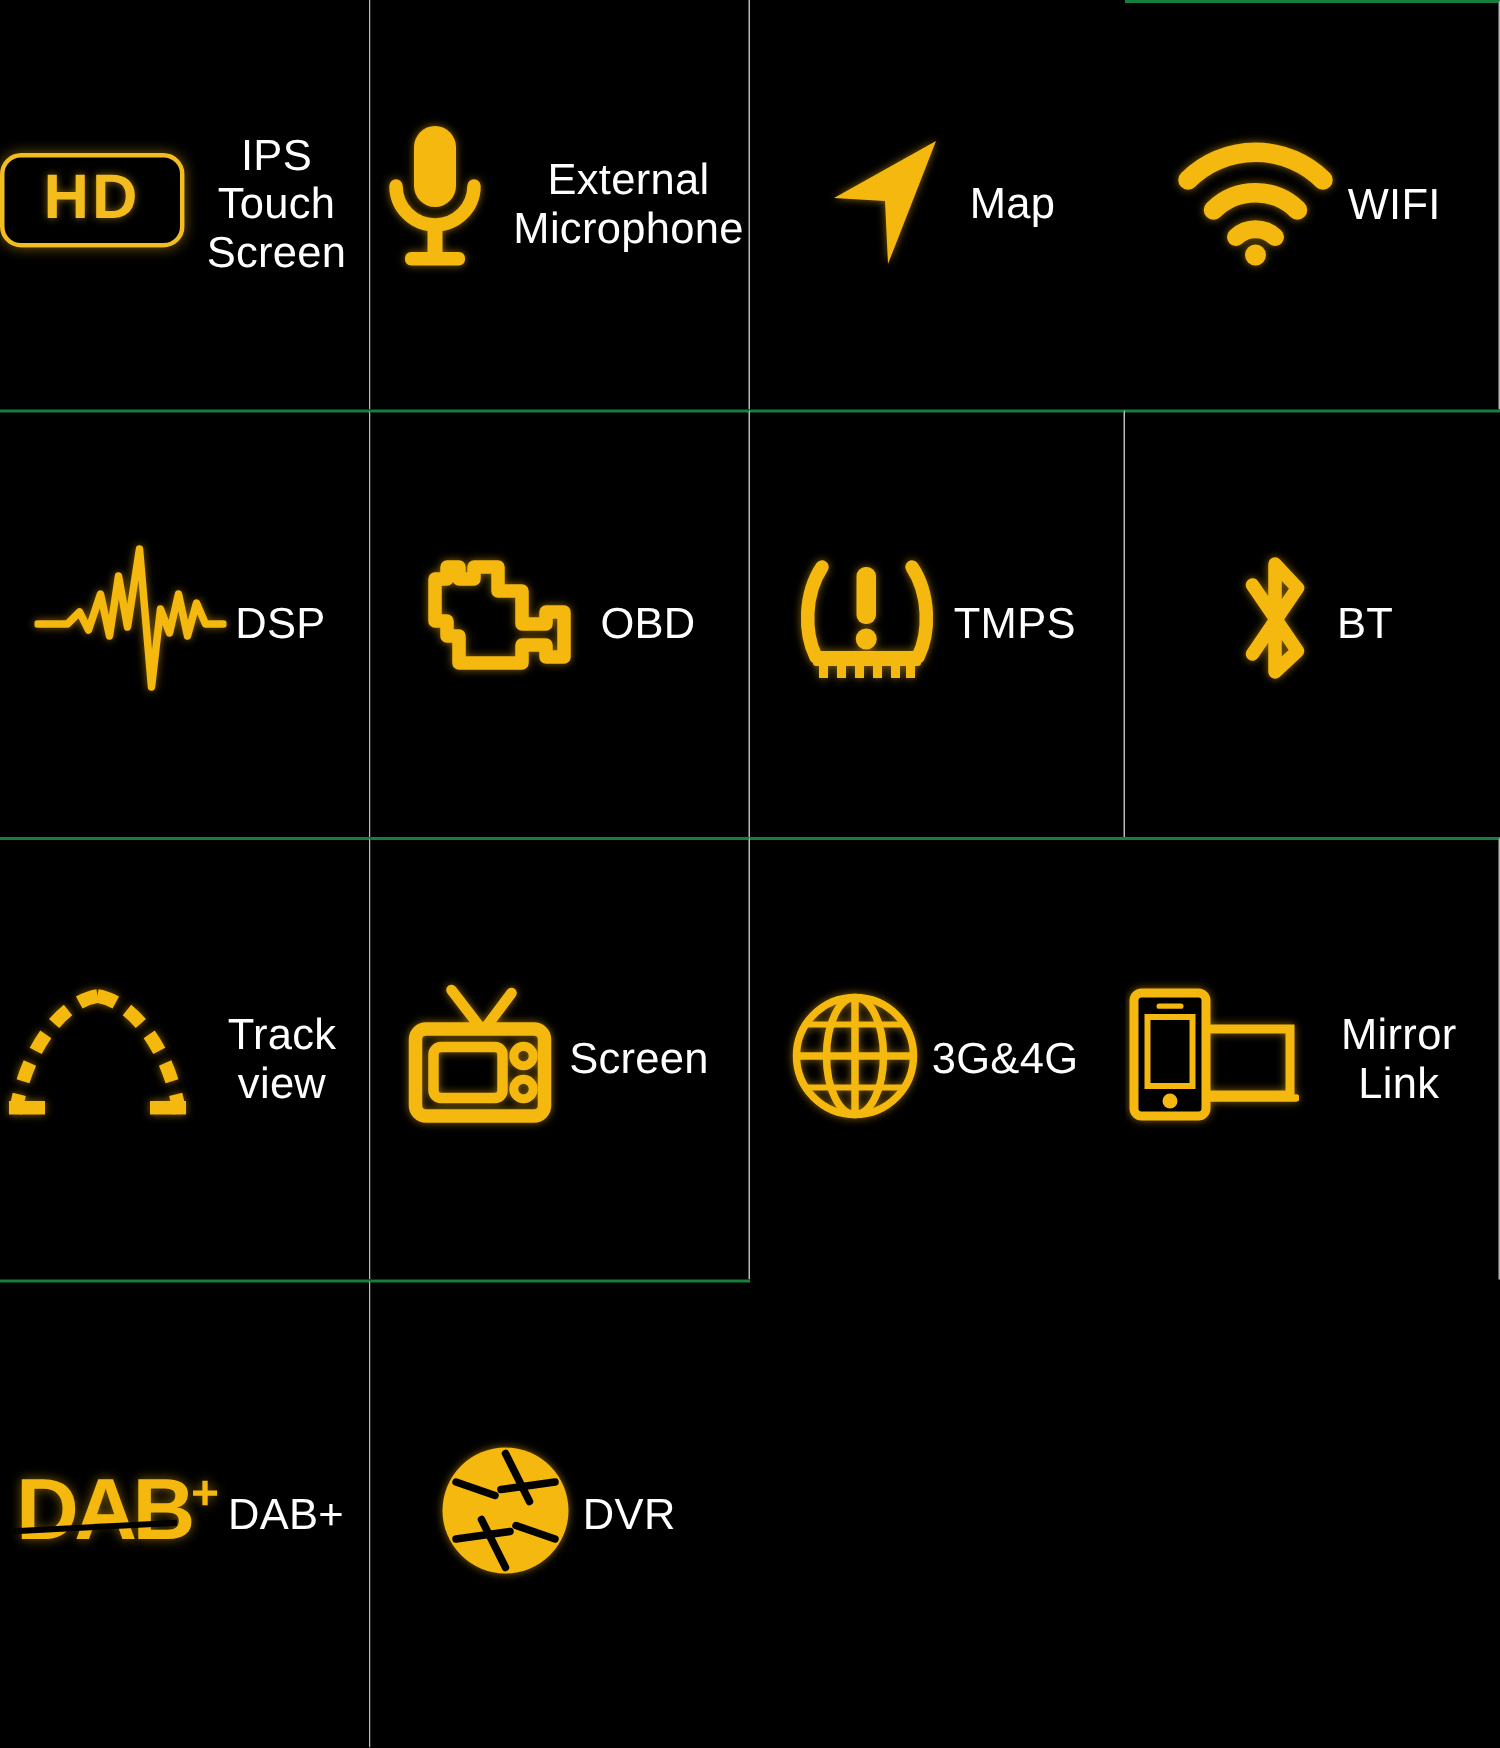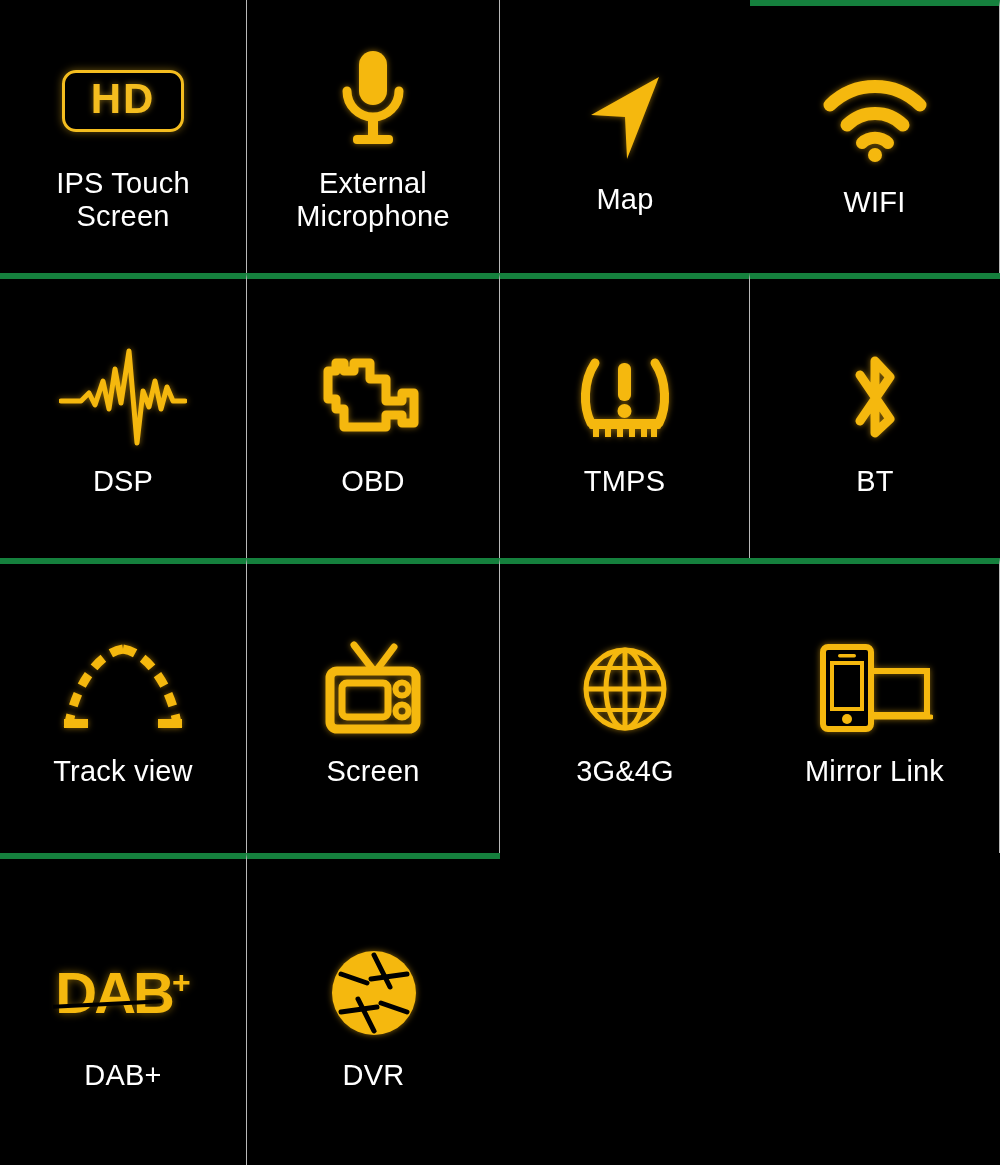--- a/index.html
+++ b/index.html
@@ -19,29 +19,29 @@
     height: 1165px;
     display: grid;
     grid-template-columns: 247px 253px 250px 250px;
     grid-template-rows: 273px 285px 295px 312px;
     background: #000;
   }
 
   .cell {
     position: relative;
     display: flex;
-    flex-direction: column;
+    flex-direction: row;
     align-items: center;
     justify-content: center;
     box-sizing: border-box;
     background: #000;
     overflow: hidden;
   }
   
-  .cell.bt { border-top: 6px solid #15803d; }
+  .cell.bt { border-top: 2px solid #15803d; }
   .cell.br { border-right: 1px solid #b9b9b9; }
 
   .icon-wrap {
     display: flex;
     align-items: center;
     justify-content: center;
     height: 120px;
     margin-bottom: 6px;
   }
   .label {

